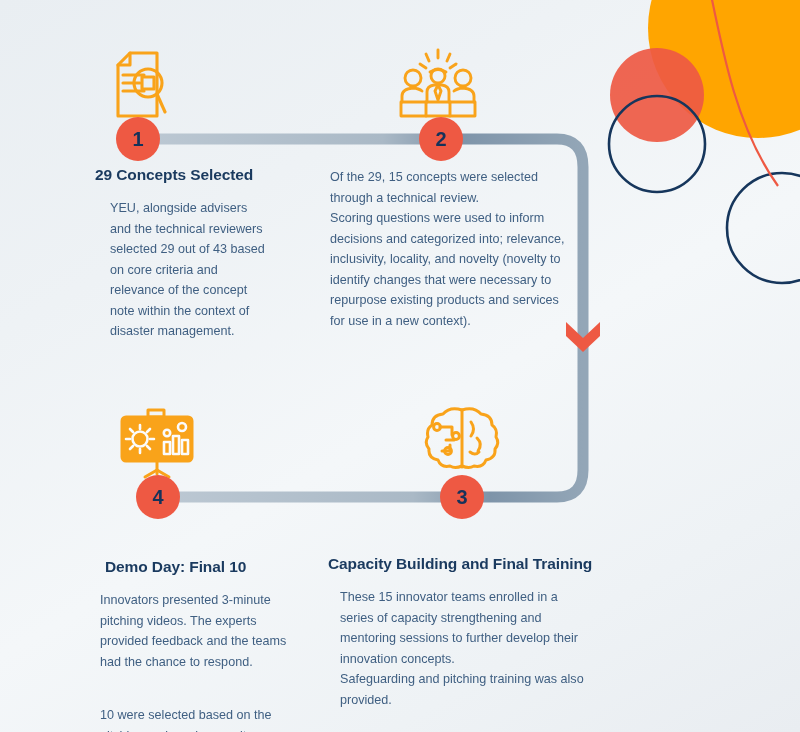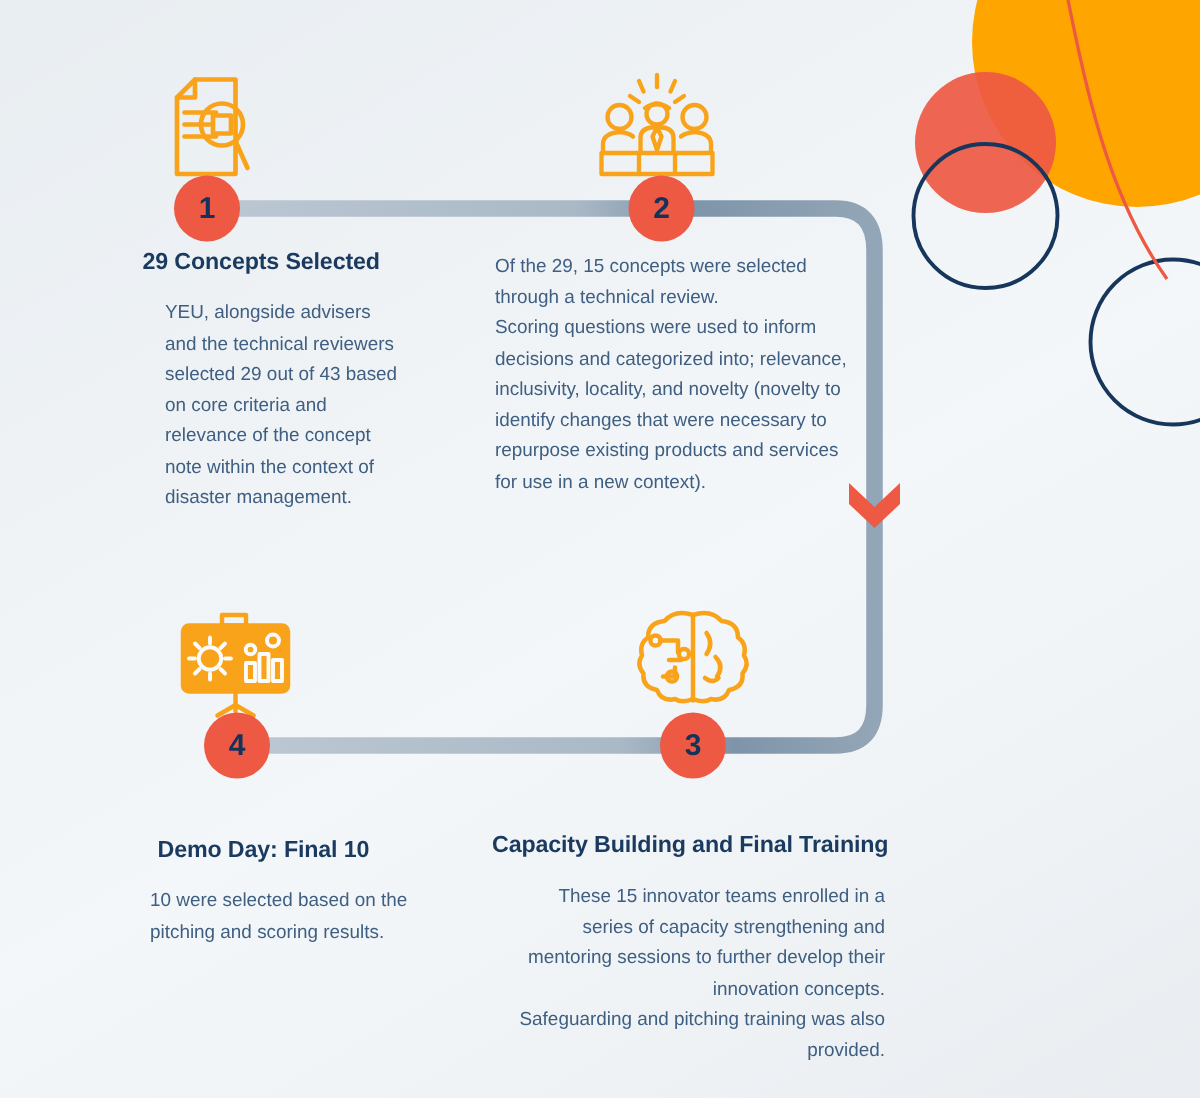--- a/index.html
+++ b/index.html
@@ -46,21 +46,21 @@
     font-weight:normal;
   }
   .block p + p { margin-top:33px; }
 
   
   #block-1 { left:95px;  top:166px; width:175px; }
   #block-1 p { padding-left:15px; }
   #block-2 { left:330px; top:167px; width:245px; }
   #block-2 h2 { padding-left:10px; }
   #block-3 { left:328px; top:537px; width:262px;margin-top:18px; }
-  #block-3 p { padding-left:12px;text-align:right; }
+  #block-3 p { padding-left:12px; }
   #block-4 { left:100px; top:558px; width:195px; }
   #block-4 h2 { padding-left:5px; }
 </style>
 </head>
 <body>
 
 <div id="canvas">
 
   <svg id="decor" viewBox="0 0 200 300">
     <circle cx="158" cy="28" r="110" fill="#ffa500"></circle>
@@ -200,16 +200,17 @@
     <p>Of the 29, 15 concepts were selected through a technical review.<br>Scoring questions were used to inform decisions and categorized into; relevance, inclusivity, locality, and novelty (novelty to identify changes that were necessary to repurpose existing products and services for use in a new context).</p>
   </div>
 
   <div class="block" id="block-3">
     <h2>Capacity Building and Final Training</h2>
     <p>These 15 innovator teams enrolled in a series of capacity strengthening and mentoring sessions to further develop their innovation concepts.<br>Safeguarding and pitching training was also provided.</p>
   </div>
 
   <div class="block" id="block-4">
     <h2>Demo Day: Final 10</h2>
+    <p>Innovators presented 3-minute pitching videos. The experts provided feedback and the teams had the chance to respond.</p>
     <p>10 were selected based on the pitching and scoring results.</p>
   </div>
 
 </div>
 
 </body></html>

